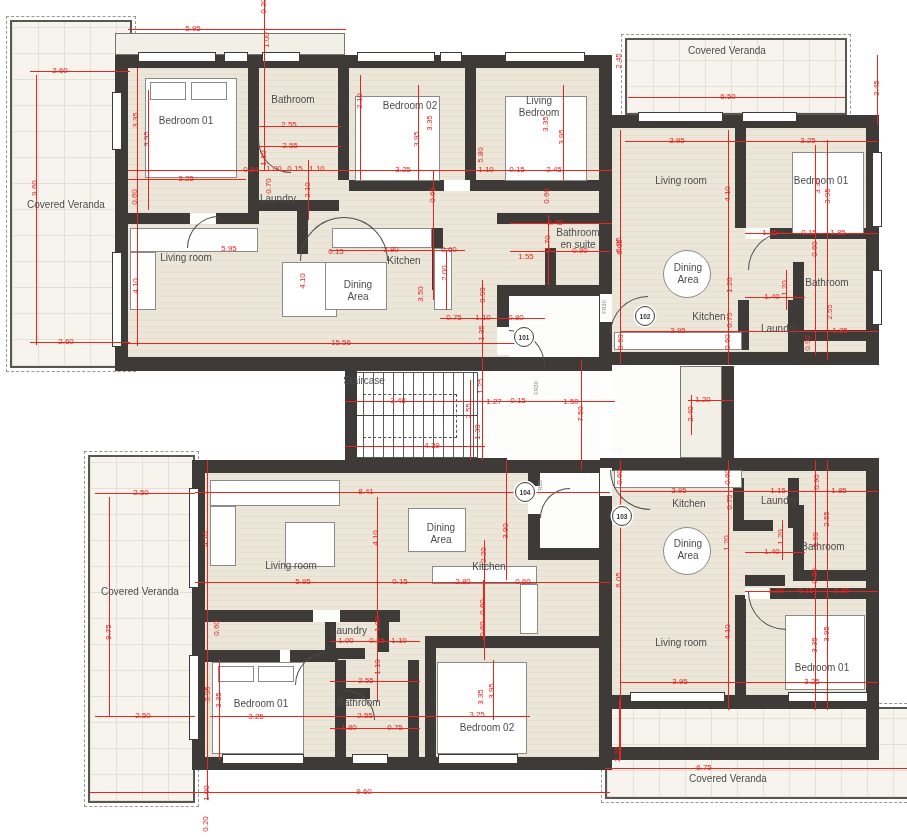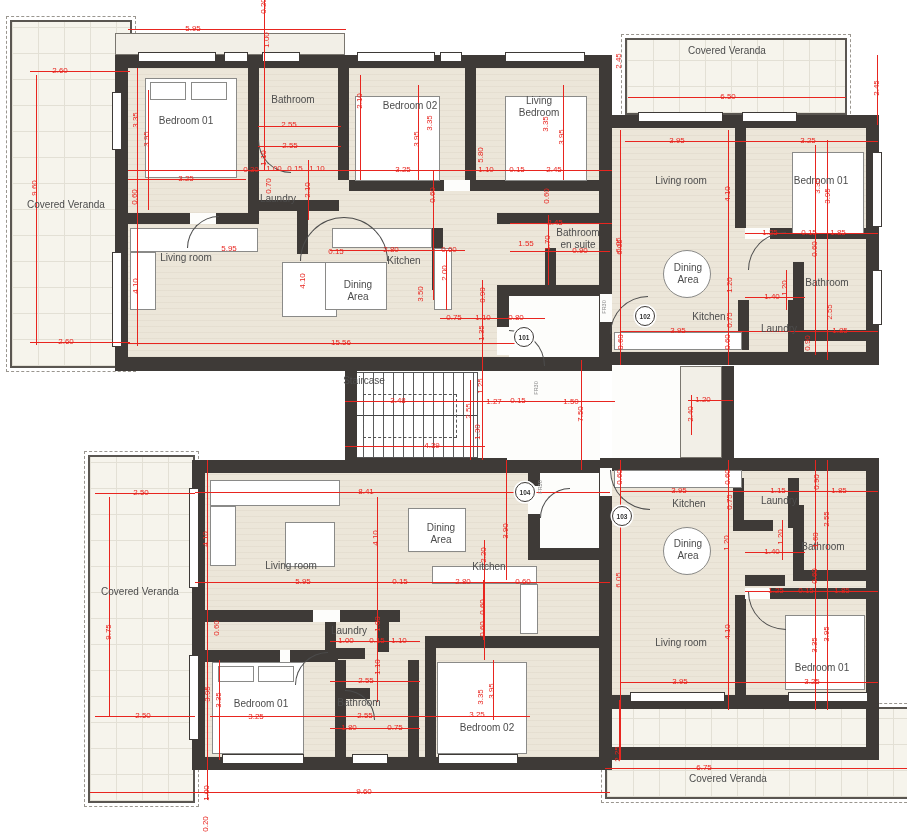--- a/index.html
+++ b/index.html
@@ -277,41 +277,41 @@
       <div class="dim" style="left: 66px; top: 342px;">2.60</div>
       <div class="dim v" style="left: 136px; top: 120px;">3.35</div>
       <div class="dim v" style="left: 147px; top: 139px;">3.95</div>
       <div class="dim" style="left: 186px; top: 179px;">3.25</div>
       <div class="dim v" style="left: 135px; top: 197px;">0.60</div>
       <div class="dim v" style="left: 136px; top: 286px;">4.10</div>
       <div class="dim" style="left: 229px; top: 249px;">5.95</div>
       <div class="dim" style="left: 289px; top: 125px;">2.55</div>
       <div class="dim" style="left: 290px; top: 146px;">2.55</div>
       <div class="dim v" style="left: 264px; top: 158px;">1.10</div>
-      <div class="dim" style="left: 251px; top: 170px;">0.30</div>
+      <div class="dim" style="left: 251px; top: 170px;">0.54</div>
       <div class="dim" style="left: 274px; top: 169px;">1.00</div>
       <div class="dim" style="left: 295px; top: 169px;">0.15</div>
       <div class="dim" style="left: 317px; top: 169px;">1.10</div>
       <div class="dim v" style="left: 269px; top: 186px;">0.70</div>
       <div class="dim v" style="left: 308px; top: 190px;">2.10</div>
       <div class="dim v" style="left: 360px; top: 101px;">2.10</div>
       <div class="dim v" style="left: 430px; top: 123px;">3.35</div>
       <div class="dim v" style="left: 417px; top: 139px;">3.95</div>
       <div class="dim" style="left: 403px; top: 170px;">3.25</div>
       <div class="dim" style="left: 486px; top: 170px;">1.10</div>
       <div class="dim" style="left: 517px; top: 170px;">0.15</div>
       <div class="dim" style="left: 554px; top: 170px;">2.45</div>
       <div class="dim v" style="left: 481px; top: 155px;">5.80</div>
       <div class="dim v" style="left: 546px; top: 124px;">3.35</div>
       <div class="dim v" style="left: 562px; top: 137px;">3.95</div>
       <div class="dim v" style="left: 433px; top: 195px;">0.60</div>
       <div class="dim v" style="left: 547px; top: 196px;">0.60</div>
       <div class="dim" style="left: 555px; top: 223px;">2.45</div>
       <div class="dim v" style="left: 548px; top: 243px;">1.70</div>
-      <div class="dim" style="left: 526px; top: 244px;">1.55</div>
+      <div class="dim" style="left: 526px; top: 257px;">1.55</div>
       <div class="dim" style="left: 580px; top: 251px;">0.90</div>
       <div class="dim v" style="left: 619px; top: 245px;">6.05</div>
       <div class="dim" style="left: 336px; top: 252px;">0.15</div>
       <div class="dim" style="left: 391px; top: 250px;">2.80</div>
       <div class="dim" style="left: 449px; top: 250px;">0.60</div>
       <div class="dim v" style="left: 445px; top: 273px;">2.00</div>
       <div class="dim v" style="left: 421px; top: 294px;">3.50</div>
       <div class="dim v" style="left: 303px; top: 281px;">4.10</div>
       <div class="dim v" style="left: 483px; top: 295px;">0.90</div>
       <div class="dim" style="left: 454px; top: 318px;">0.75</div>

